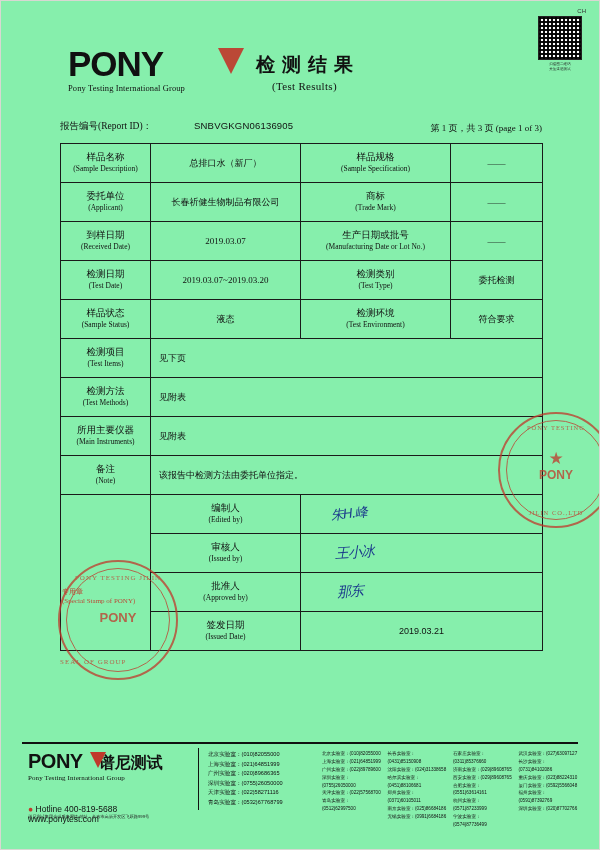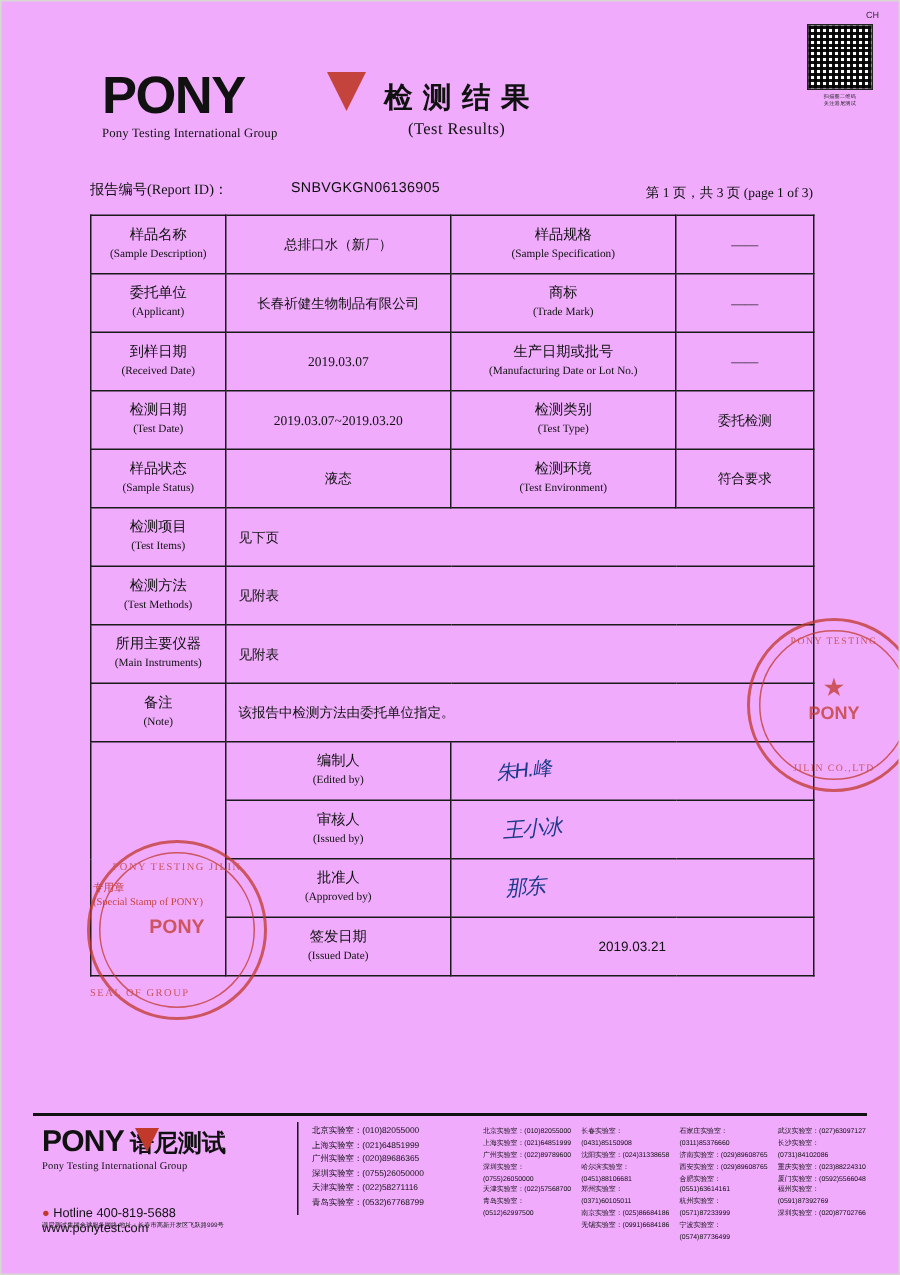--- a/index.html
+++ b/index.html
@@ -6,21 +6,21 @@
   body{
     width:600px;height:850px;
     background:#ffffff;
     font-family:"Liberation Serif", serif;
     color:#111;
     position:relative;
     overflow:hidden;
   }
   .page{
     position:absolute;inset:0;
-    background:#f0abfc;
+    background:#86efac;
   }
   
   .qr-block{
     position:absolute;top:16px;right:14px;width:52px;text-align:center;
   }
   .qr-box{
     width:42px;height:42px;margin:0 auto;
     background:
       repeating-linear-gradient(90deg,#111 0 2px,#fff 2px 4px),
       repeating-linear-gradient(0deg,#111 0 2px,#fff 2px 4px);
@@ -157,21 +157,21 @@
     position:absolute;left:22px;right:22px;top:742px;height:2px;background:#111;
   }
   .footer{
     position:absolute;left:22px;top:748px;width:556px;height:80px;
   }
   .f-logo{position:absolute;left:6px;top:2px;width:162px;}
   .f-logo-main{
     font-family:"Liberation Sans",sans-serif;font-weight:bold;font-size:20px;
     letter-spacing:-.5px;color:#111;position:relative;display:inline-block;
   }
-  .f-logo-cn{font-family:"DejaVu Sans",sans-serif;font-weight:bold;font-size:16px;margin-left:4px;}
+  .f-logo-cn{font-family:"DejaVu Sans",sans-serif;font-weight:bold;font-size:16px;margin-left:16px;}
   .f-tri{
     position:absolute;left:62px;top:2px;width:0;height:0;
     border-left:8px solid transparent;border-right:8px solid transparent;border-top:16px solid #c0392b;
   }
   .f-sub{font-size:7px;margin-top:0px;letter-spacing:.1px;}
   .f-hot{font-size:8.5px;margin-top:22px;font-family:"Liberation Sans",sans-serif;}
   .f-hot .dot{color:#c0392b;}
   .f-divider{position:absolute;left:176px;top:0;width:1px;height:62px;background:#111;}
   .f-mid{
     position:absolute;left:186px;top:2px;width:110px;font-size:5.6px;line-height:1.7;

